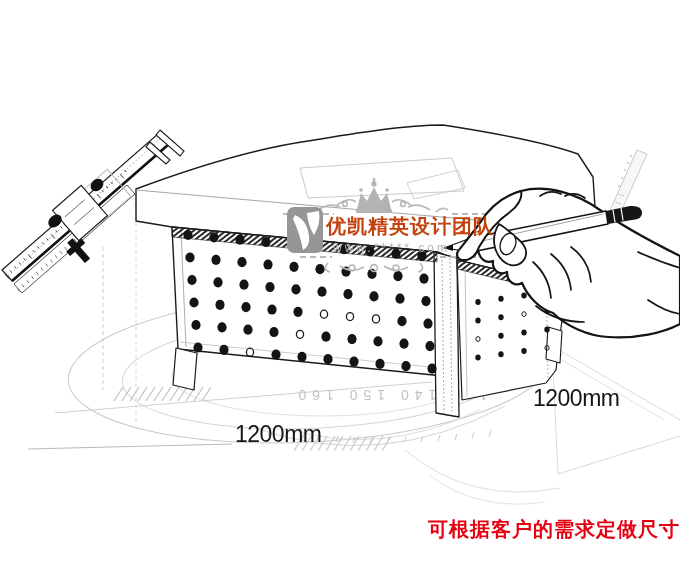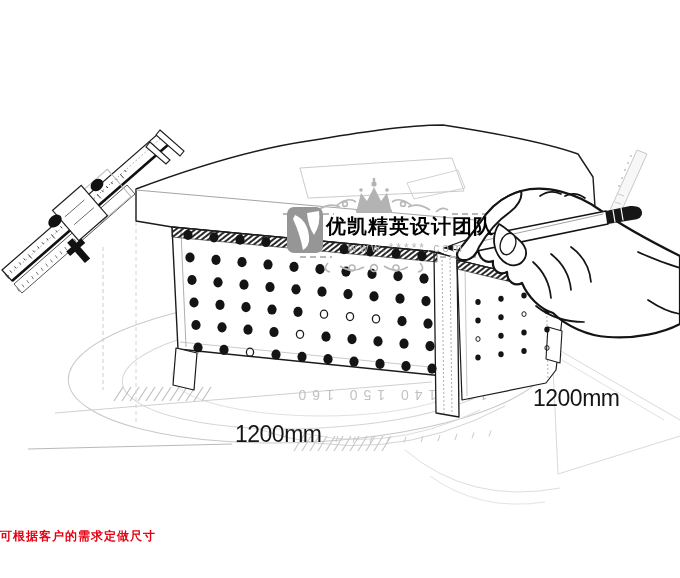--- a/index.html
+++ b/index.html
@@ -2,25 +2,25 @@
 <html><head>
 <meta charset="utf-8">
 <style>
   html,body{margin:0;padding:0;background:#fff;}
   .canvas{position:relative;width:680px;height:578px;background:#ffffff;overflow:hidden;
           font-family:"Liberation Sans", sans-serif;}
   .canvas svg{position:absolute;left:0;top:0;}
   .dim-label{position:absolute;font-size:23px;color:#151515;letter-spacing:-0.5px;
              font-family:"Liberation Sans", sans-serif;white-space:nowrap;}
   .wm-team{position:absolute;left:326px;top:213px;font-size:20px;font-weight:700;
-           color:#000000;letter-spacing:1px;white-space:nowrap;
+           color:#c2410c;letter-spacing:1px;white-space:nowrap;
            font-family:"Liberation Sans", sans-serif;}
-  .wm-url{position:absolute;left:348px;top:241px;font-size:12px;color:#b5b5b5;
+  .wm-url{position:absolute;left:333px;top:241px;font-size:12px;color:#b5b5b5;
           letter-spacing:3px;white-space:nowrap;font-family:"Liberation Sans", sans-serif;}
-  .caption{position:absolute;left:0;right:0;top:528px;text-align:left;font-size:12px;
+  .caption{position:absolute;left:0;right:0;top:516px;text-align:right;font-size:20px;
            font-weight:600;color:#e60012;letter-spacing:1px;
            font-family:"Liberation Sans", sans-serif;}
 </style>
 </head>
 <body>
 
 <div class="canvas">
 
 <svg id="art" width="680" height="578" viewBox="0 0 680 578">
   <defs>

